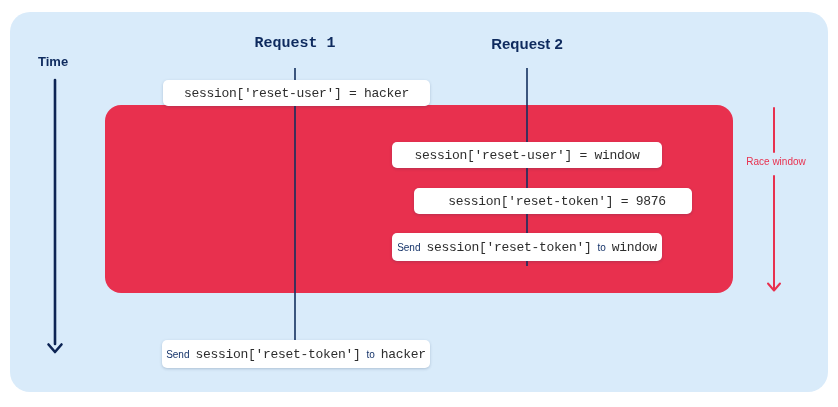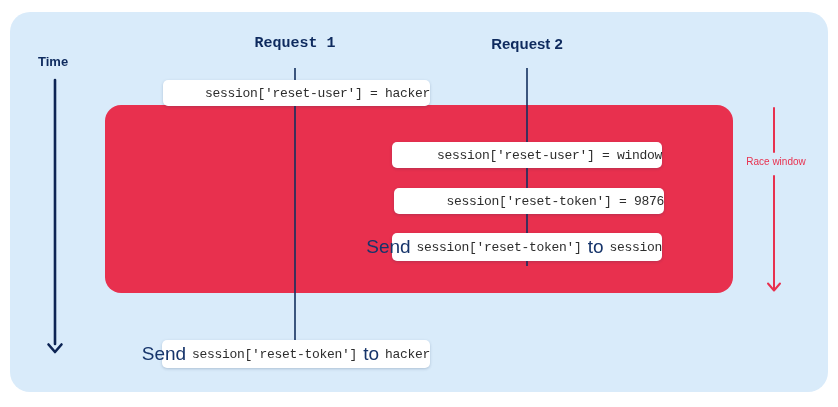--- a/index.html
+++ b/index.html
@@ -64,39 +64,39 @@
     z-index: 2;
     pointer-events: none;
   }
   .event-box {
     position: absolute;
     background: #ffffff;
     border-radius: 5px;
     box-shadow: 0 1px 3px rgba(20, 45, 80, 0.22);
     display: flex;
     align-items: center;
-    justify-content: flex-end;
+    justify-content: center;
     white-space: nowrap;
     z-index: 3;
   }
   .code {
     font-family: "Liberation Mono", monospace;
     font-size: 13px;
     color: #2d2d2d;
     letter-spacing: -0.3px;
   }
   .plain {
     font-family: "Liberation Sans", sans-serif;
-    font-size: 19px;
+    font-size: 10px;
     color: #16346a;
   }
   .seg + .seg { margin-left: 6px; }
   .box-a { left: 153px; top: 68px;  width: 267px; height: 26px; }
   .box-b { left: 382px; top: 130px; width: 270px; height: 26px; }
-  .box-c { left: 384px; top: 176px; width: 270px; height: 26px; }
+  .box-c { left: 404px; top: 176px; width: 270px; height: 26px; padding-left: 8px; }
   .box-d { left: 382px; top: 221px; width: 270px; height: 28px; }
   .box-e { left: 152px; top: 281px; width: 268px; height: 28px; }
   .box-f { left: 152px; top: 328px; width: 268px; height: 28px; }
   .race-window-label {
     position: absolute;
     left: 766px;
     top: 144px;
     transform: translateX(-50%);
     font-size: 10px;
     color: #e8304e;
@@ -143,21 +143,21 @@
     </div>
 
     <div class="event-box box-c">
       <span class="code seg">session['reset-token'] = 9876</span>
     </div>
 
     <div class="event-box box-d">
       <span class="plain seg">Send</span>
       <span class="code seg">session['reset-token']</span>
       <span class="plain seg">to</span>
-      <span class="code seg">session</span>
+      <span class="code seg">window</span>
     </div>
 
 
     <div class="event-box box-f">
       <span class="plain seg">Send</span>
       <span class="code seg">session['reset-token']</span>
       <span class="plain seg">to</span>
       <span class="code seg">hacker</span>
     </div>
 

